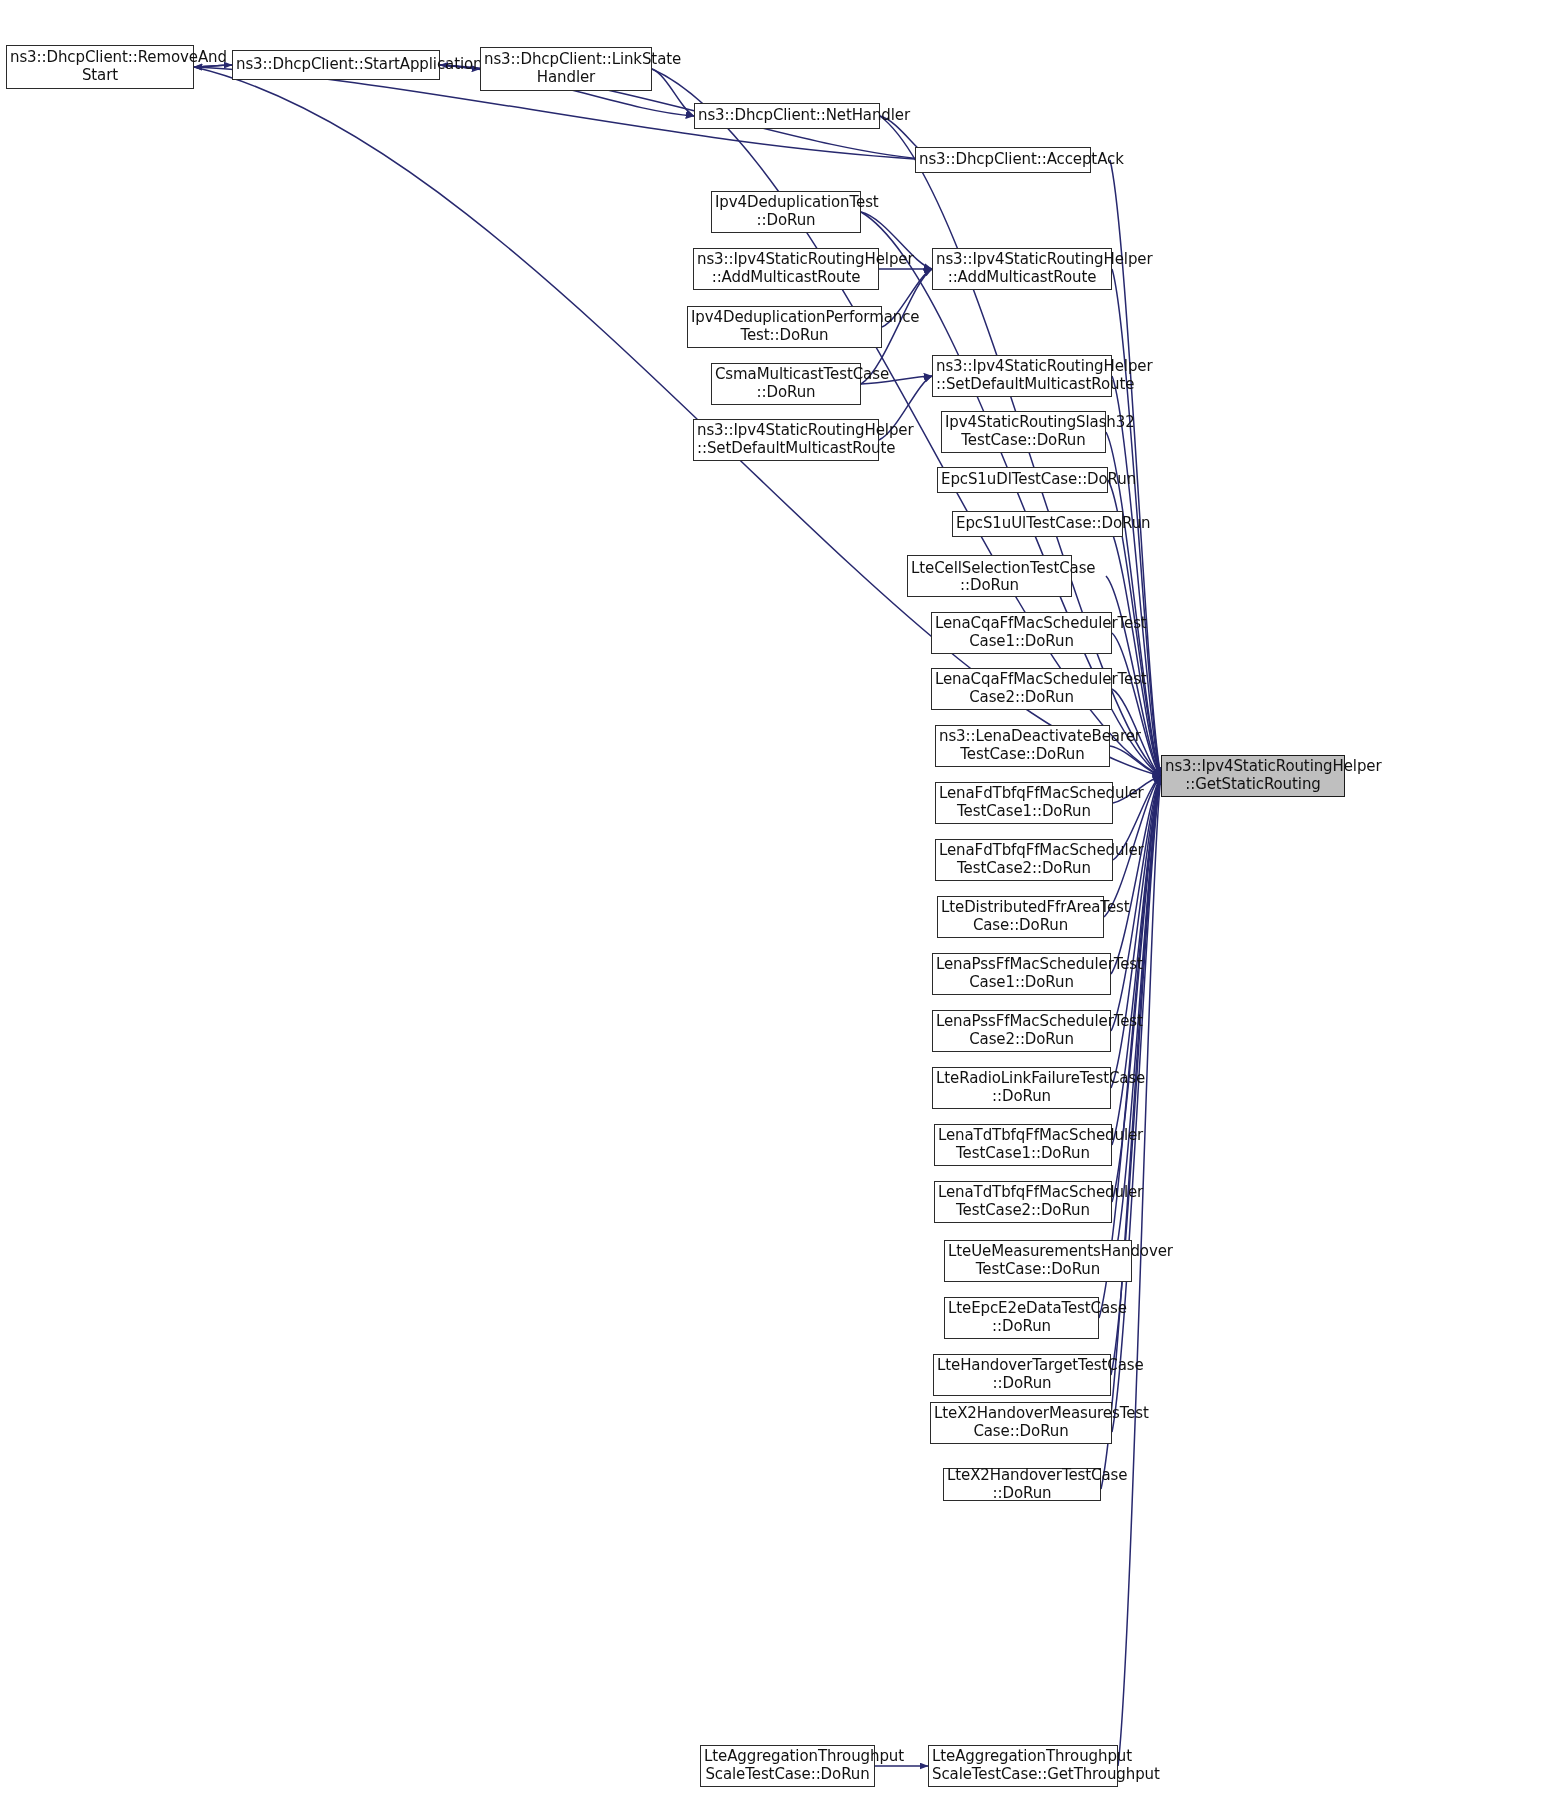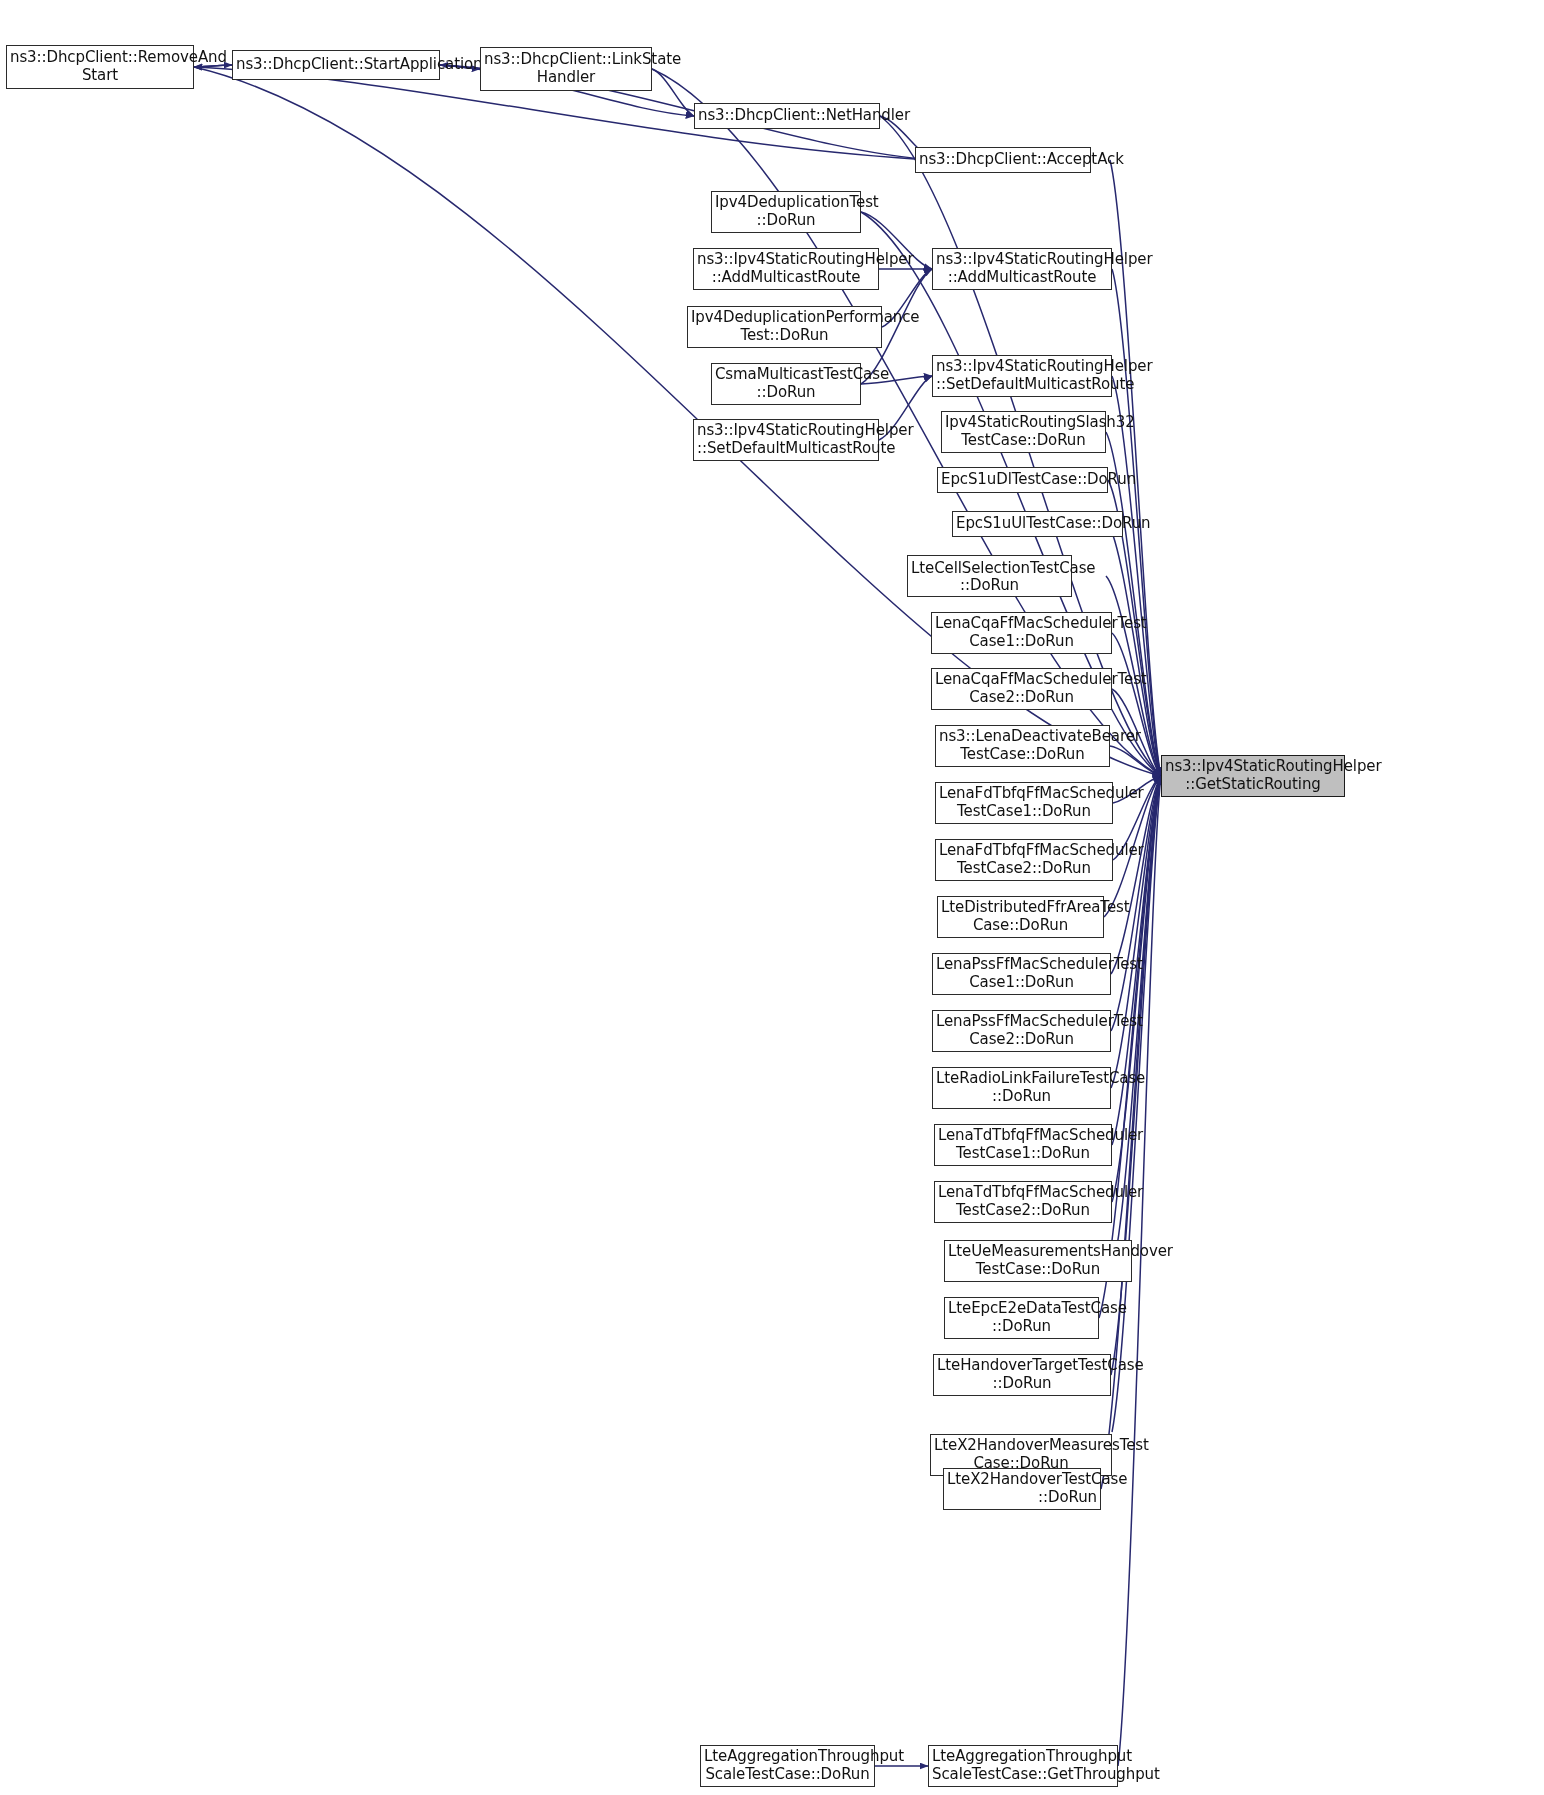--- a/index.html
+++ b/index.html
@@ -135,23 +135,23 @@
       <div class="node" style="left: 934px; top: 1124px; width: 178px; height: 42px;"><span>LenaTdTbfqFfMacScheduler
 TestCase1::DoRun</span></div>
       <div class="node" style="left: 934px; top: 1181px; width: 178px; height: 42px;"><span>LenaTdTbfqFfMacScheduler
 TestCase2::DoRun</span></div>
       <div class="node" style="left: 926px; top: 1240px; width: 188px; height: 42px; margin-left: 18px;"><span>LteUeMeasurementsHandover
 TestCase::DoRun</span></div>
       <div class="node" style="left: 944px; top: 1297px; width: 155px; height: 42px;"><span>LteEpcE2eDataTestCase
 ::DoRun</span></div>
       <div class="node" style="left: 933px; top: 1354px; width: 178px; height: 42px;"><span>LteHandoverTargetTestCase
 ::DoRun</span></div>
-      <div class="node" style="left: 930px; top: 1434px; width: 182px; height: 42px;"><span>LteX2HandoverMeasuresTest
+      <div class="node" style="left: 930px; top: 1402px; width: 182px; height: 42px;"><span>LteX2HandoverMeasuresTest
 Case::DoRun</span></div>
-      <div class="node" style="left: 943px; top: 1468px; width: 158px; height: 42px; text-align: right;"><span>LteX2HandoverTestCase
+      <div class="node" style="left: 943px; top: 1468px; width: 158px; height: 33px;"><span>LteX2HandoverTestCase
 ::DoRun</span></div>
       <div class="node" style="left: 700px; top: 1745px; width: 175px; height: 42px;"><span>LteAggregationThroughput
 ScaleTestCase::DoRun</span></div>
       <div class="node" style="left: 928px; top: 1745px; width: 190px; height: 42px;"><span>LteAggregationThroughput
 ScaleTestCase::GetThroughput</span></div>
       <div class="node highlight" style="left: 1161px; top: 755px; width: 184px; height: 42px;"><span>ns3::Ipv4StaticRoutingHelper
 ::GetStaticRouting</span></div>
     </div>
 </div>
 

